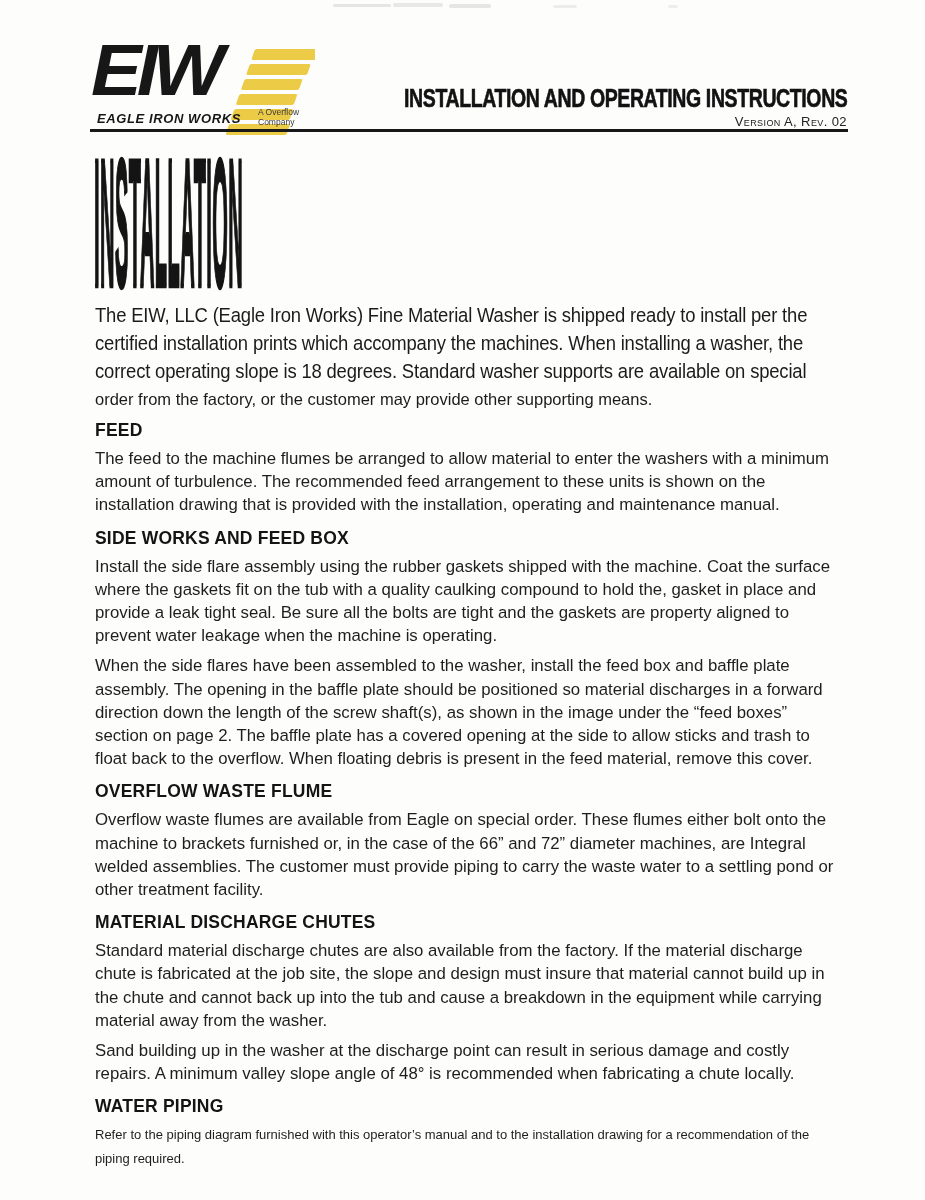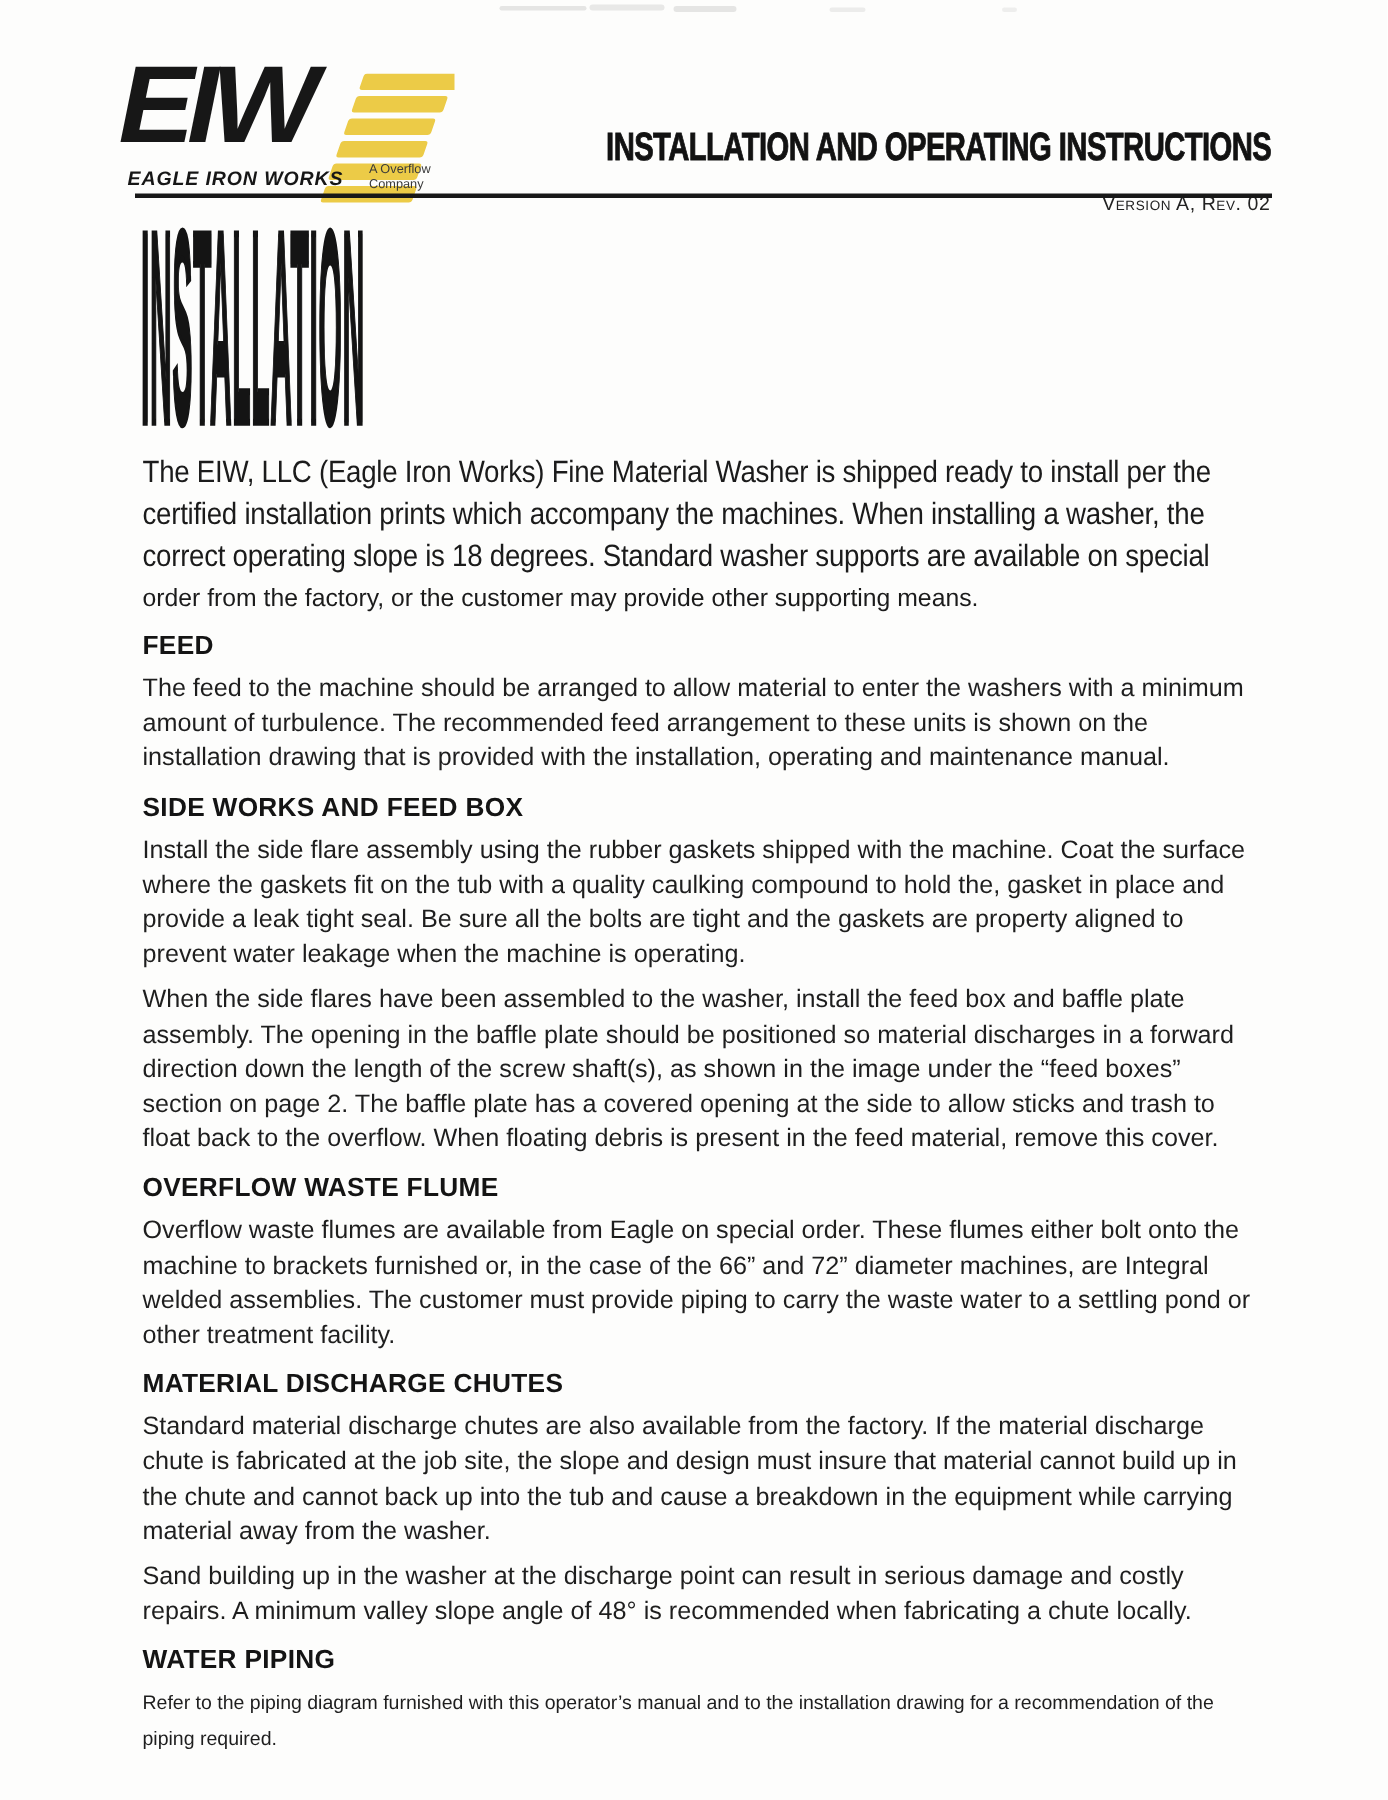--- a/index.html
+++ b/index.html
@@ -8,21 +8,21 @@
     width:925px;height:1200px;
     background:#fdfdfc;
     overflow:hidden;
     font-family:"Liberation Sans","DejaVu Sans",sans-serif;
     color:#1d1d1d;
   }
   
   .smudge{position:absolute;background:rgba(60,60,60,.12);border-radius:2px;}
 
   
-  .header{position:absolute;top:50px;left:83px;right:78px;height:80px;}
+  .header{position:absolute;top:50px;left:95px;right:78px;height:80px;}
   .logo{position:absolute;left:0;top:0;width:215px;height:82px;}
   .logo-acronym{
     position:absolute;left:-4px;top:-16px;
     font-size:76px;line-height:76px;font-weight:700;font-style:italic;
     letter-spacing:-5px;color:#171717;
     transform:scale(1,0.96);transform-origin:top left;
   }
   .logo-wing{position:absolute;left:124px;top:-1px;}
   .logo-tagline{
     position:absolute;left:2px;top:61px;
@@ -35,21 +35,21 @@
     font-size:8.5px;line-height:10px;color:#3a3a3a;
   }
   .title-block{position:absolute;right:0;top:36px;text-align:right;}
   .doc-title{
     font-size:25px;line-height:25px;font-weight:700;letter-spacing:-.5px;color:#121212;
     white-space:nowrap;
     transform:scale(.78,1.05);transform-origin:right center;
     -webkit-text-stroke:.6px #121212;
   }
   .doc-version{
-    margin-top:17px;font-size:13px;color:#222;
+    margin-top:3px;font-size:13px;color:#222;
     font-variant:small-caps;letter-spacing:.4px;
   }
   .header-rule{position:absolute;top:129px;left:90px;width:758px;height:3px;background:#181818;}
 
   
   .display-title{position:absolute;top:157px;left:94px;width:160px;height:134px;}
   .display-title span{
     display:inline-block;
     font-size:44px;line-height:32px;font-weight:700;color:#141414;
     letter-spacing:1px;white-space:nowrap;
@@ -123,21 +123,21 @@
     <div class="intro-large">
       <div>The EIW, LLC (Eagle Iron Works) Fine Material Washer is shipped ready to install per the</div>
       <div>certified installation prints which accompany the machines. When installing a washer, the</div>
       <div>correct operating slope is 18 degrees.  Standard washer supports are available on special</div>
     </div>
     <div class="intro-small">order from the factory, or the customer may provide other supporting means.</div>
   </div>
 
   <div class="sections">
       <h2 class="sec-h">FEED</h2>
-      <p class="sec-p">The feed to the machine should be arranged to allow material to enter the washers with a minimum amount of turbulence. The recommended feed arrangement to these units is shown on the installation drawing that is provided with the installation, operating and maintenance manual.</p>
+      <p class="sec-p">The feed to the machine flumes be arranged to allow material to enter the washers with a minimum amount of turbulence. The recommended feed arrangement to these units is shown on the installation drawing that is provided with the installation, operating and maintenance manual.</p>
       <h2 class="sec-h">SIDE WORKS AND FEED BOX</h2>
       <p class="sec-p">Install the side flare assembly using the rubber gaskets shipped with the machine. Coat the surface where the gaskets fit on the tub with a quality caulking compound to hold the, gasket in place and provide a leak tight seal. Be sure all the bolts are tight and the gaskets are property aligned to prevent water leakage when the machine is operating.</p>
       <p class="sec-p">When the side flares have been assembled to the washer, install the feed box and baffle plate assembly. The opening in the baffle plate should be positioned so material discharges in a forward direction down the length of the screw shaft(s), as shown in the image under the “feed boxes” section on page 2. The baffle plate has a covered opening at the side to allow sticks and trash to float back to the overflow.  When floating debris is present in the feed material, remove this cover.</p>
       <h2 class="sec-h">OVERFLOW WASTE FLUME</h2>
       <p class="sec-p">Overflow waste flumes are available from Eagle on special order.  These flumes either bolt onto the machine to brackets furnished or, in the case of the 66” and 72” diameter machines, are Integral welded assemblies. The customer must provide piping to carry the waste water to a settling pond or other treatment facility.</p>
       <h2 class="sec-h">MATERIAL DISCHARGE CHUTES</h2>
       <p class="sec-p">Standard material discharge chutes are also available from the factory.  If the material discharge chute is fabricated at the job site, the slope and design must insure that material cannot build up in the chute and cannot back up into the tub and cause a breakdown in the equipment while carrying material away from the washer.</p>
       <p class="sec-p">Sand building up in the washer at the discharge point can result in serious damage and costly repairs. A minimum valley slope angle of 48° is recommended when fabricating a chute locally.</p>
       <h2 class="sec-h">WATER PIPING</h2>
       <p class="sec-p large">Refer to the piping diagram furnished with this operator’s manual and to the installation drawing for a recommendation of the piping required.</p>

